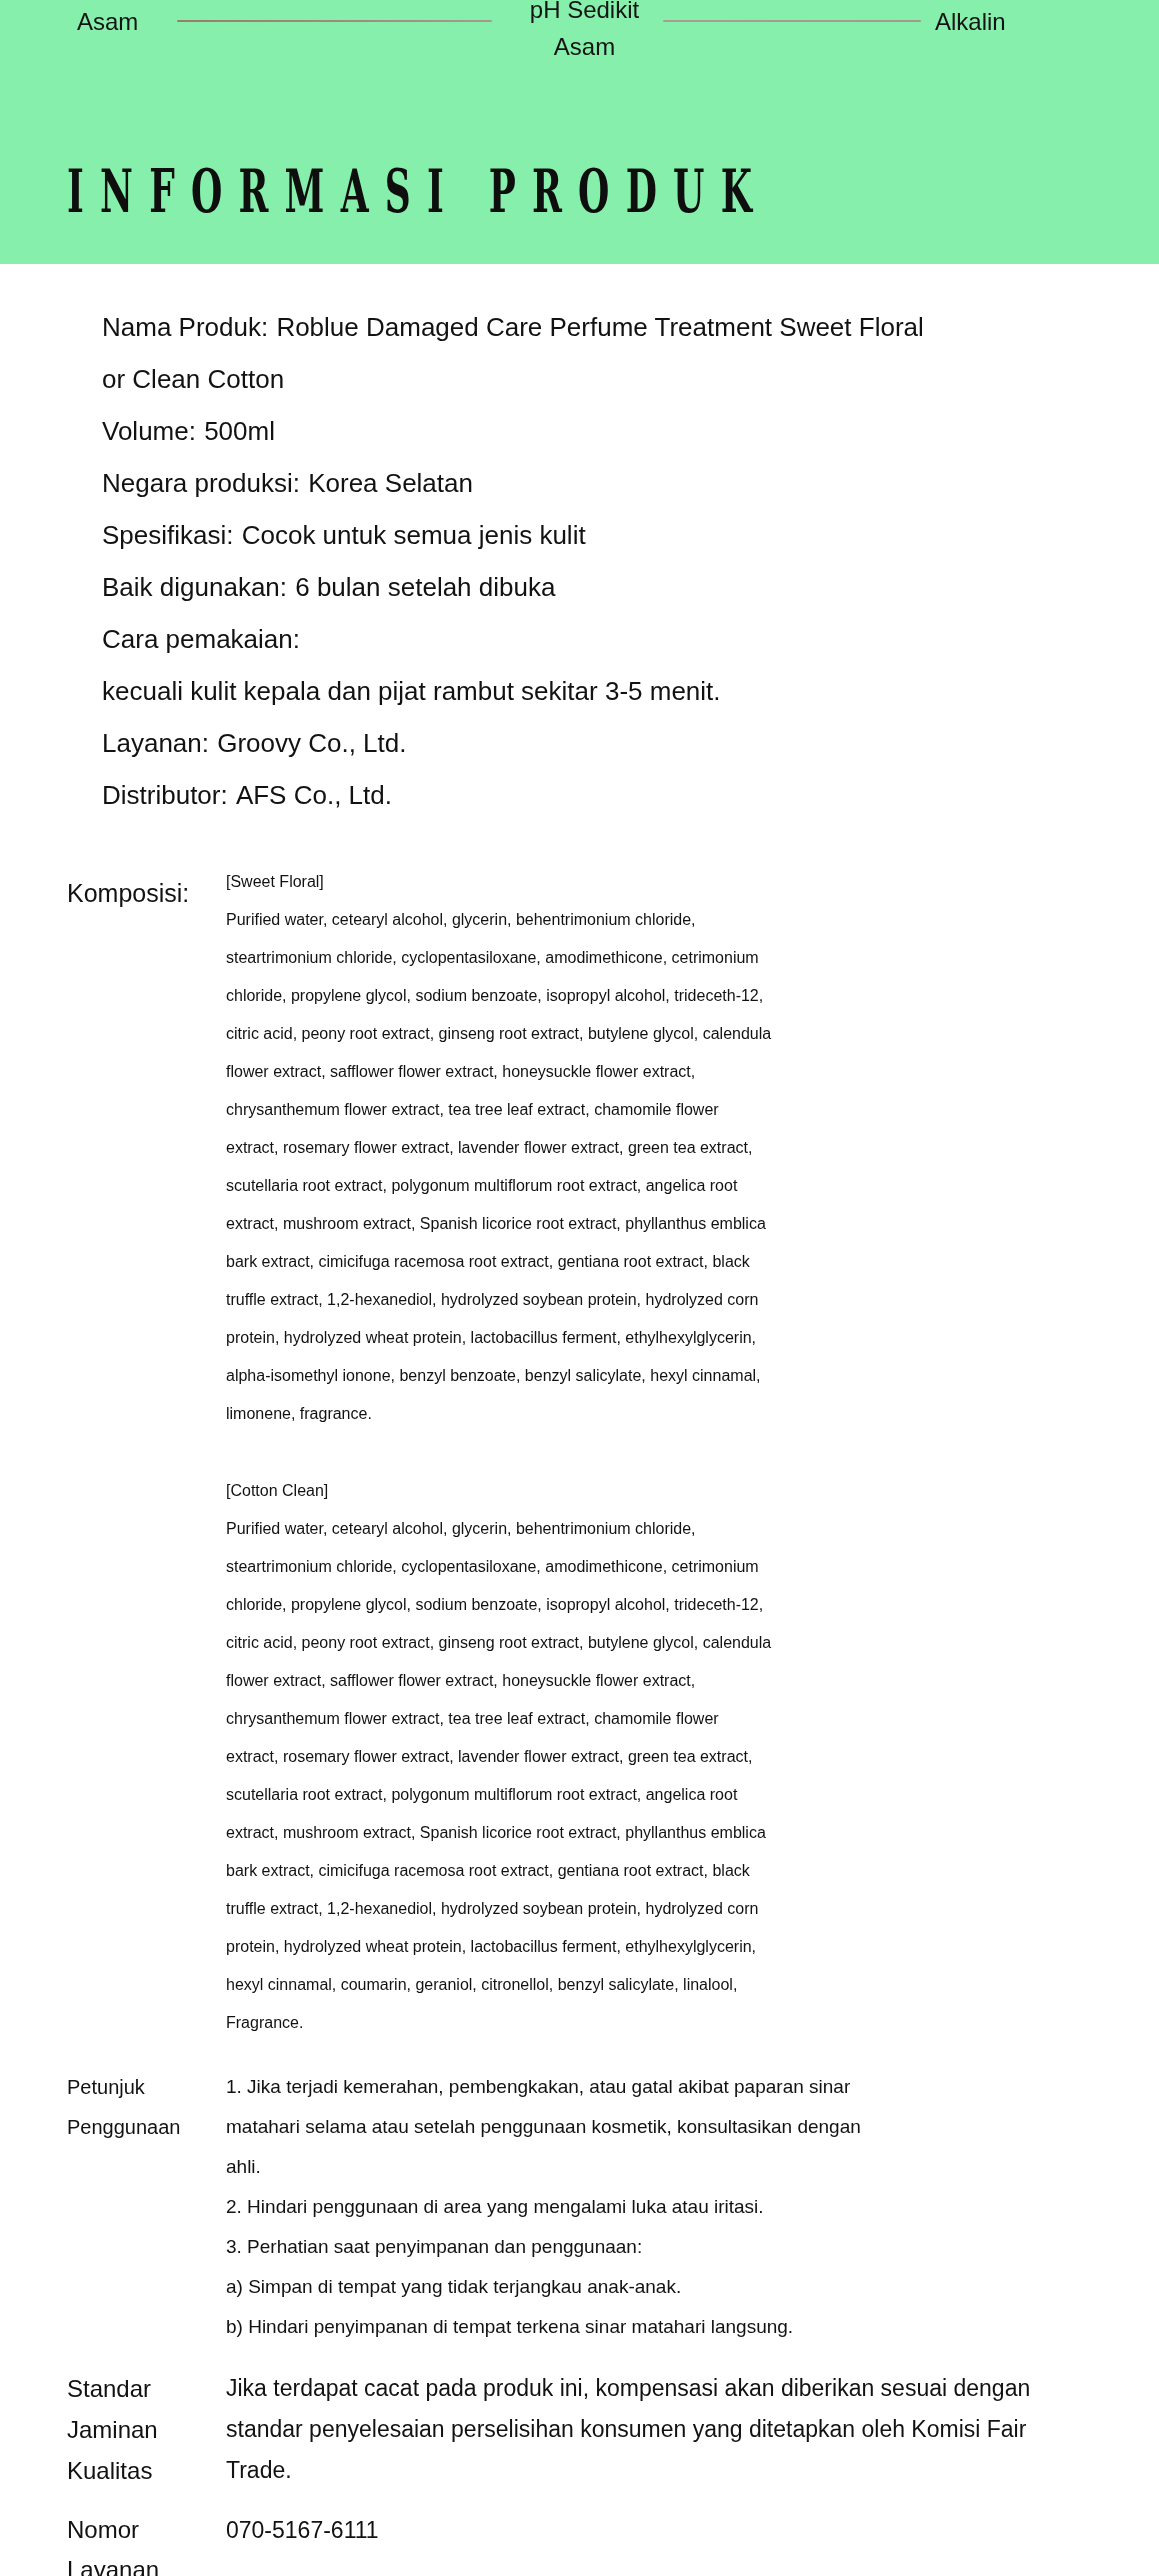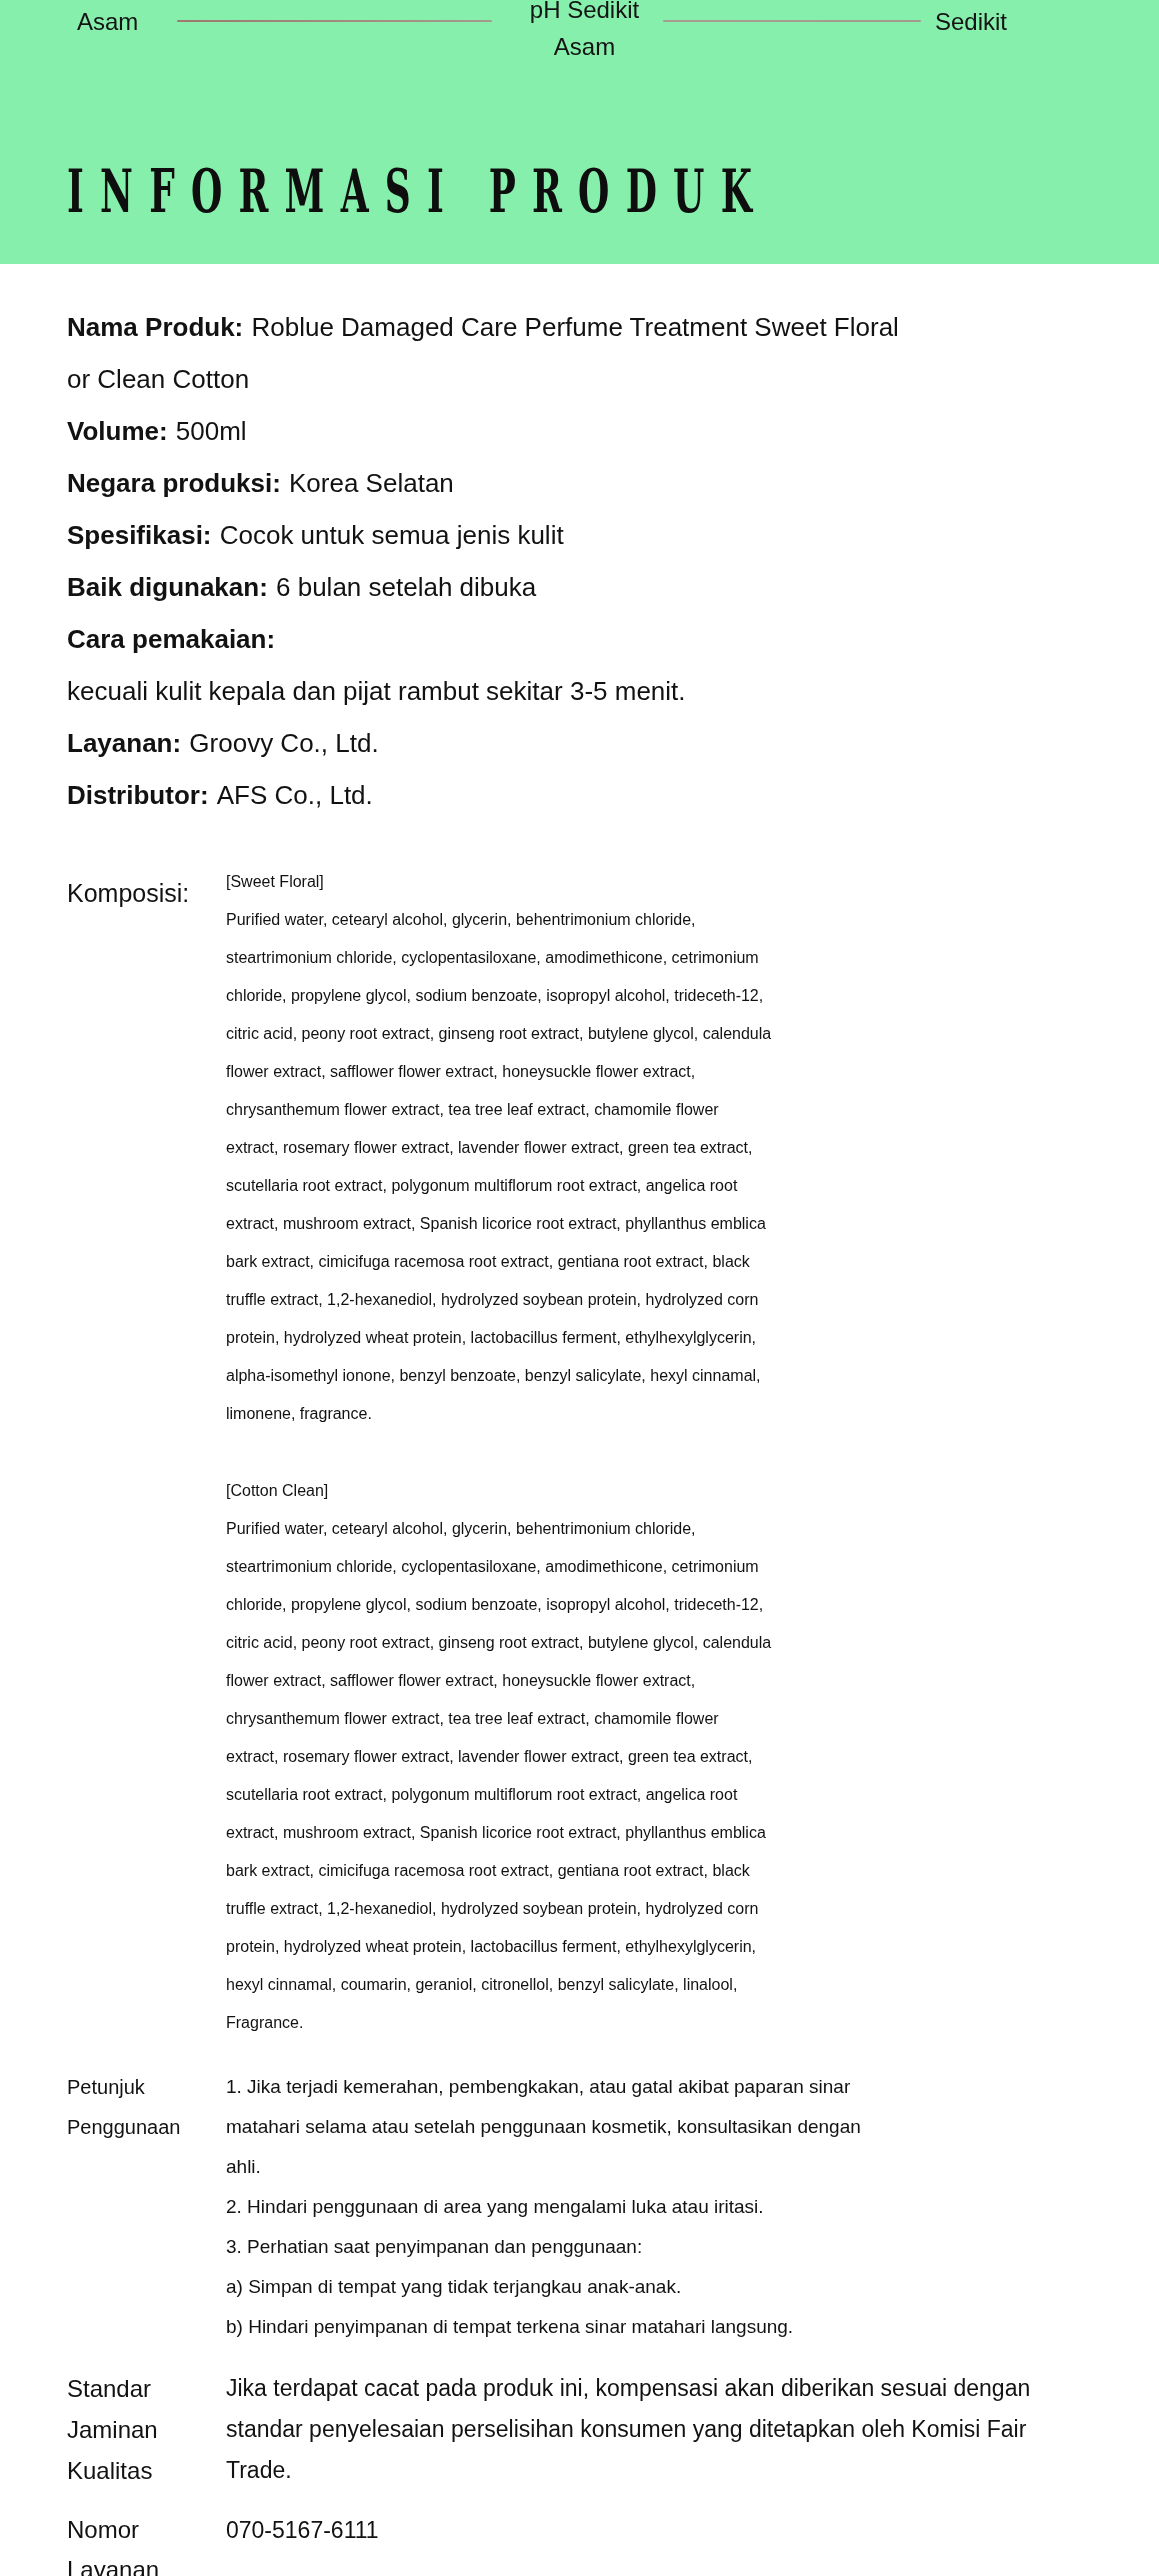--- a/index.html
+++ b/index.html
@@ -68,21 +68,21 @@
   
   .content {
     padding: 37px 67px 0 67px;
   }
 
   .spec-row {
     font-size: 26px;
     line-height: 52px;
     white-space: nowrap;
   }
-  .spec-label { font-weight: bold; }
+  .spec-label { font-weight: normal; margin-left: 35px; }
   .spec-label:not(:empty) { padding-right: 8.2px; }
 
   .section {
     display: flex;
     align-items: flex-start;
   }
   .section-label {
     flex: 0 0 159px;
     font-weight: normal;
     white-space: pre-line;
@@ -126,21 +126,21 @@
 <body>
 
 <div class="page">
 
   <div class="header">
     <span class="ph-label ph-label-left">Asam</span>
     <span class="ph-line ph-line-left"></span>
     <span class="ph-label-center">pH Sedikit
 Asam</span>
     <span class="ph-line ph-line-right"></span>
-    <span class="ph-label ph-label-right">Sedikit</span>
+    <span class="ph-label ph-label-right">Alkalin</span>
 
     <div class="page-title">INFORMASI PRODUK</div>
   </div>
 
   <div class="content">
 
     <div>
       <div class="spec-row">
         <span class="spec-label">Nama Produk:</span><span>Roblue Damaged Care Perfume Treatment Sweet Floral</span>
       </div>

